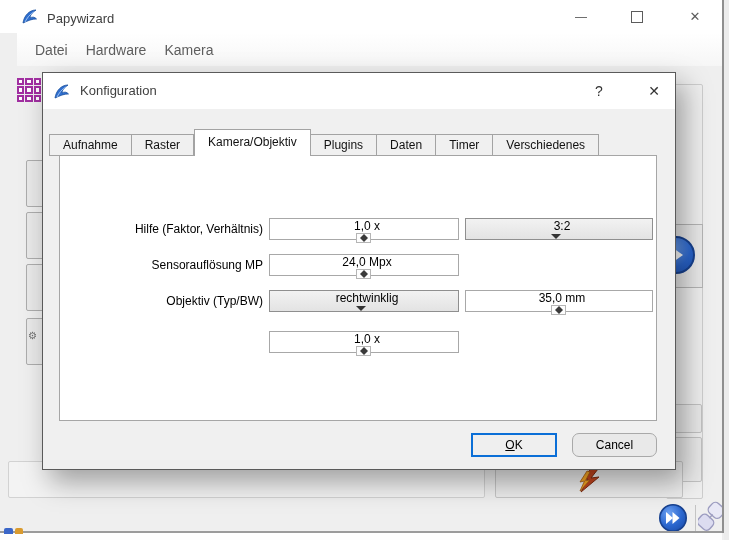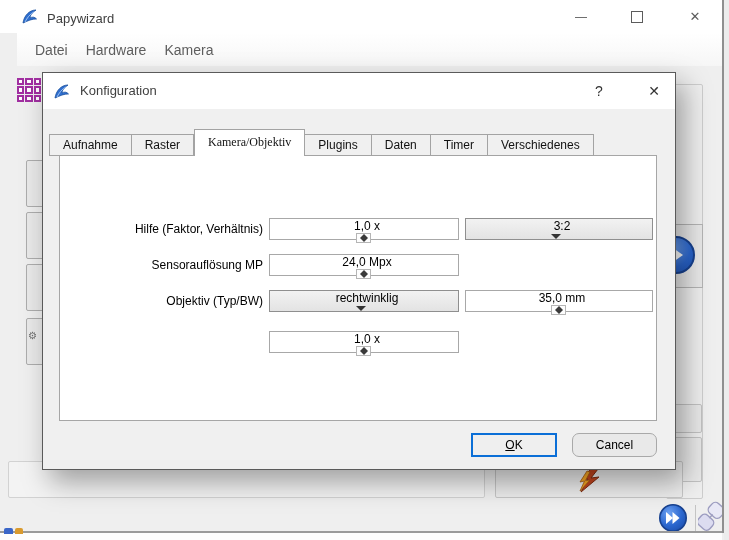--- a/index.html
+++ b/index.html
@@ -54,21 +54,21 @@
   .dlg-icon{position:absolute;left:10px;top:10px;width:18px;height:18px;}
   .dlg-title{position:absolute;left:37px;top:10px;font-size:13px;color:#404040;}
   .dlg-btn{position:absolute;top:4px;width:34px;height:28px;display:flex;align-items:center;justify-content:center;color:#333;font-size:14px;}
   .dlg-btn.help{left:539px;}
   .dlg-btn.close{left:594px;}
 
   .tabs{position:absolute;left:6px;top:56px;height:27px;display:flex;align-items:flex-end;z-index:3;}
   .tab{height:22px;line-height:21px;padding:0 13px;font-size:12px;color:#111;background:#f0f0f0;
     border:1px solid #a3a3a3;border-left:none;box-sizing:border-box;}
   .tab:first-child{border-left:1px solid #a3a3a3;}
-  .tab.active{height:27px;line-height:24px;background:#ffffff;border-left:1px solid #a3a3a3;border-bottom:none;position:relative;z-index:4;font-family:Liberation Serif, serif;}
+  .tab.active{height:27px;line-height:24px;background:#ffffff;border-left:1px solid #a3a3a3;border-bottom:none;position:relative;z-index:4;}
   .panel{position:absolute;left:16px;top:82px;width:598px;height:266px;background:#ffffff;border:1px solid #a6a6a6;box-sizing:border-box;z-index:2;}
 
   .frm-label{position:absolute;left:16px;width:204px;text-align:right;font-size:12px;color:#000;line-height:22px;z-index:5;}
   .field{position:absolute;height:22px;box-sizing:border-box;z-index:5;display:flex;align-items:center;flex-direction:column;}
   .col1{left:226px;width:190px;}
   .col2{left:422px;width:188px;}
   .r1{top:145px;} .r2{top:181px;} .r3{top:217px;} .r4{top:258px;}
 
   .spinbox{background:#ffffff;border:1px solid #a8a8a8;}
   .spin-val{flex:1;padding-left:6px;font-size:12px;color:#000;}

